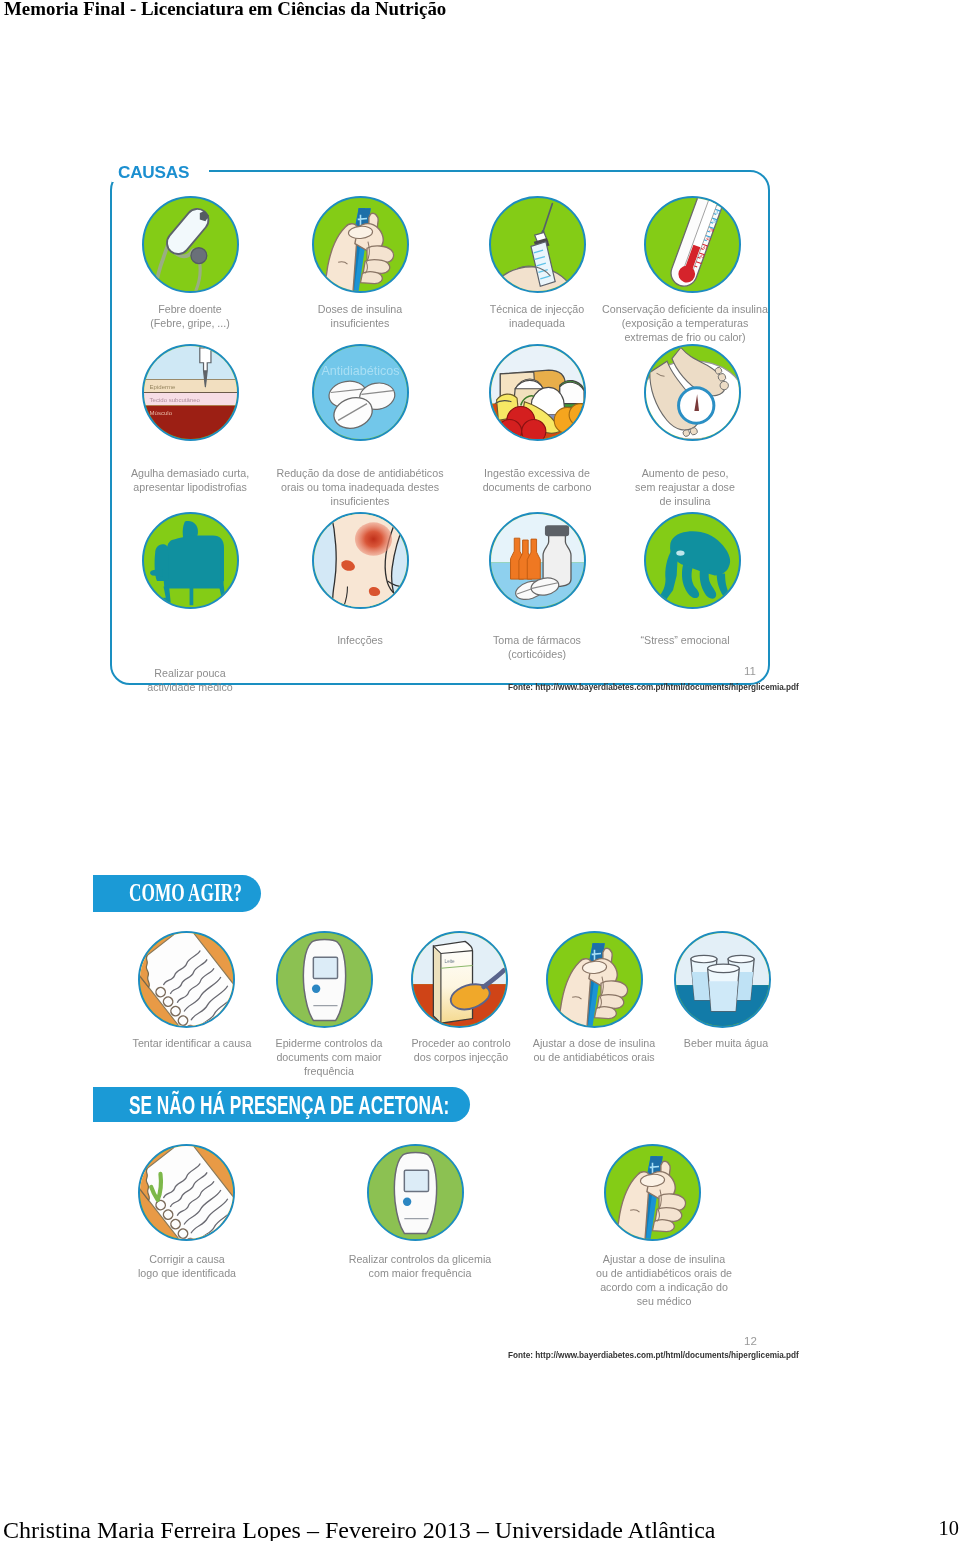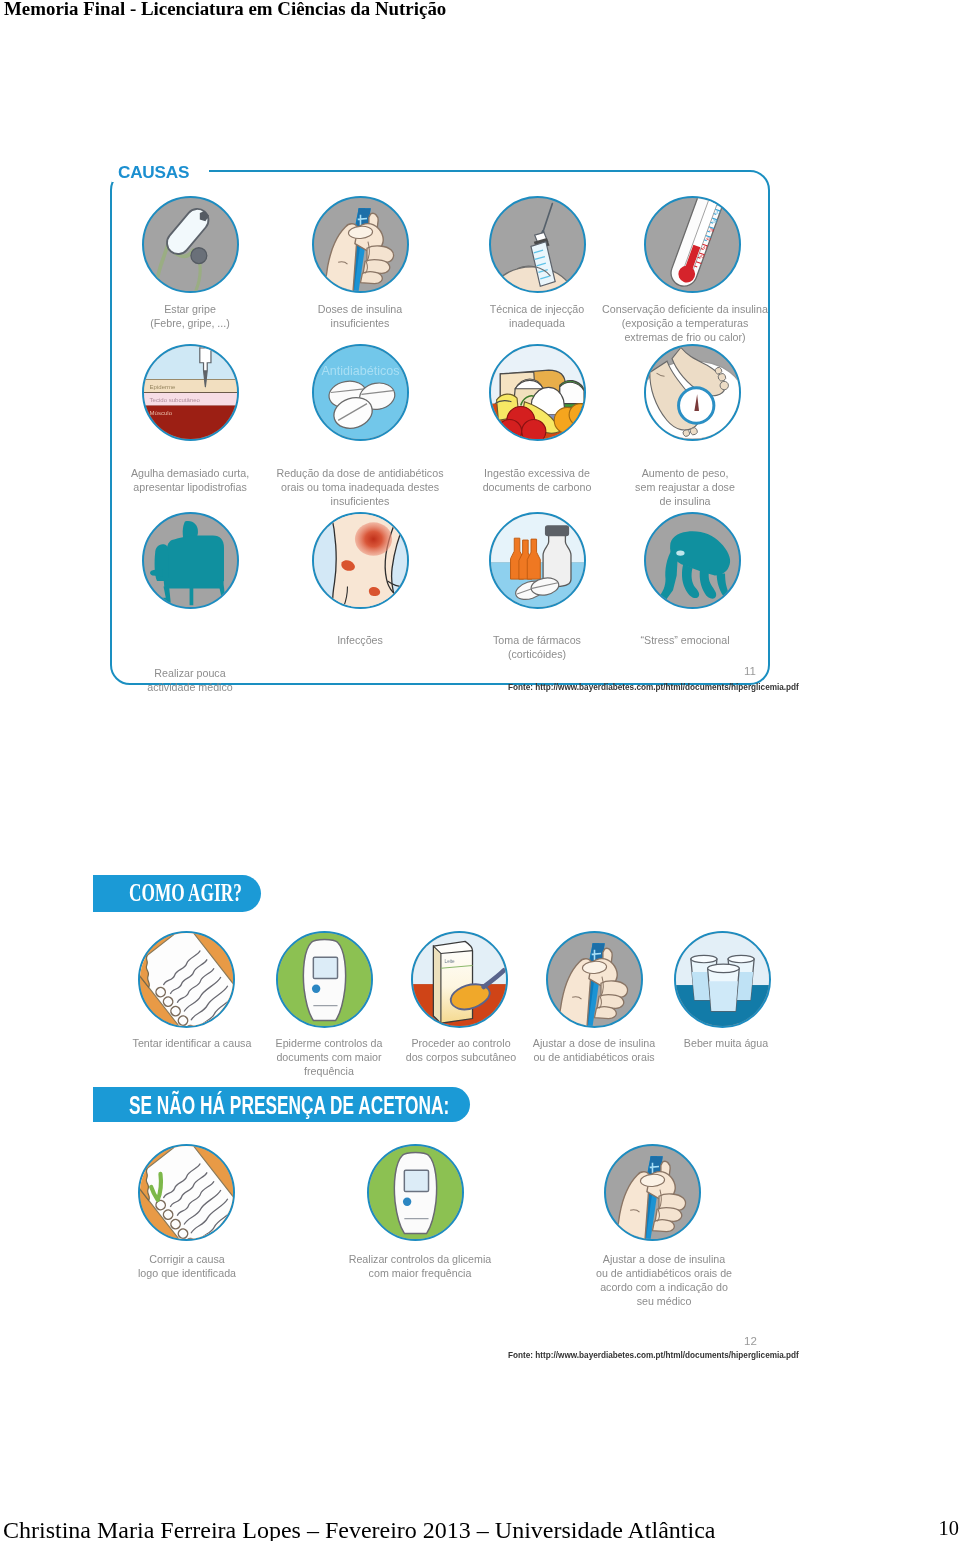--- a/index.html
+++ b/index.html
@@ -8,21 +8,21 @@
   .page-footer{position:absolute;left:3px;top:1517px;font-size:24px;color:#000;white-space:nowrap;}
   .page-number{position:absolute;right:1px;top:1517px;font-size:20.4px;color:#000;}
 
   .fig{position:absolute;font-family:"Liberation Sans",sans-serif;}
   .fig1{left:0;top:0;}
   .frame{position:absolute;border:2.4px solid #1a8fc1;border-radius:20px;box-sizing:border-box;}
   .fig-title{position:absolute;color:#1b8fd0;font-weight:bold;font-size:21.5px;letter-spacing:-0.3px;
              font-family:"Liberation Sans",sans-serif;transform:scaleX(0.80) scaleY(0.79);transform-origin:left top;white-space:nowrap;}
   .title-mask{position:absolute;background:#ffffff;}
   .ic{position:absolute;border-radius:50%;overflow:hidden;box-sizing:border-box;
-      border:2.1px solid #1d8cc0;background:#a3a3a3;}
+      border:2.1px solid #1d8cc0;background:#84cc16;}
   .ic svg{display:block;width:100%;height:100%;}
   .cap{position:absolute;color:#8d8d8d;font-size:10.7px;line-height:14.1px;text-align:center;white-space:nowrap;
        font-family:"Liberation Sans",sans-serif;}
   .slide-no{position:absolute;color:#9a9a9a;font-size:11.5px;font-family:"Liberation Sans",sans-serif;}
   .src{position:absolute;color:#333;font-size:8.2px;font-family:"Liberation Sans",sans-serif;font-weight:bold;white-space:nowrap;}
   .banner{position:absolute;background:#1b9ad6;color:#fff;font-weight:bold;
           font-family:"Liberation Sans",sans-serif;white-space:nowrap;box-sizing:border-box;}
   .banner span{position:absolute;display:block;transform:scaleX(0.665);transform-origin:left top;}
 </style>
 </head>
@@ -41,21 +41,21 @@
   <path d="M60 71 C61 79 60 89 56 99" fill="none" stroke="#9aad83" stroke-width="3.4" stroke-linecap="round"></path>
   <g transform="rotate(40 47 36)">
     <rect x="35" y="8" width="24" height="56" rx="12" fill="#f2f9fc" stroke="#5d636b" stroke-width="2"></rect>
   </g>
   <path d="M60 16 L65 14 L70 19 L66 25 L60 23 Z" fill="#555b63"></path>
   <circle cx="59" cy="62" r="8.5" fill="#6a7079" stroke="#555b63" stroke-width="1.4"></circle>
 </g>
       </svg>
     </div>
   <div class="cap" style="left:190px;top:301.5px;width:300px;margin-left:-150px;">
-      <div>Estar gripe</div>
+      <div>Febre doente</div>
       <div>(Febre, gripe, ...)</div>
     </div>
   <div class="ic" style="left:311.5px;top:195.5px;width:97px;height:97px;">
       <svg viewBox="0 0 100 100" preserveAspectRatio="xMidYMid slice">
 <g>
   <path d="M48 11 L61 11 L48 100 L31 100 Z" fill="#1b93d4"></path>
   <path d="M48 11 L55 11 L43 100 L31 100 Z" fill="#0f7cbb"></path>
   <path d="M48 11 L61 11 L58 32 L46 32 Z" fill="#1d6fa8"></path>
   <path d="M47 32 L58 32 L56 43 L45 43 Z" fill="#2ba3de"></path>
   <path d="M47 23 L57 22 M50 18 L50 29" stroke="#a8e0f7" stroke-width="1.7" fill="none"></path>
@@ -398,21 +398,21 @@
   <g font-family="sans-serif" font-size="5" fill="#6a7a8a">
             <text x="34" y="32">Leite</text>
           </g>
   <path d="M40 70 C40 60 56 54 70 57 C82 60 86 68 80 74 C72 81 56 84 47 79 C42 76 40 73 40 70 Z" fill="#f0a82a" stroke="#5a648c" stroke-width="2" transform="rotate(-12 60 68)"></path>
   <path d="M76 58 C84 52 92 46 98 40" fill="none" stroke="#5a648c" stroke-width="5" stroke-linecap="round"></path>
 </g>
       </svg>
     </div>
   <div class="cap" style="left:461px;top:1036px;width:300px;margin-left:-150px;">
       <div>Proceder ao controlo</div>
-      <div>dos corpos subcutâneo</div>
+      <div>dos corpos injecção</div>
     </div>
   <div class="ic" style="left:545.5px;top:930.5px;width:97px;height:97px;">
       <svg viewBox="0 0 100 100" preserveAspectRatio="xMidYMid slice">
 <g>
   <path d="M48 11 L61 11 L48 100 L31 100 Z" fill="#1b93d4"></path>
   <path d="M48 11 L55 11 L43 100 L31 100 Z" fill="#0f7cbb"></path>
   <path d="M48 11 L61 11 L58 32 L46 32 Z" fill="#1d6fa8"></path>
   <path d="M47 32 L58 32 L56 43 L45 43 Z" fill="#2ba3de"></path>
   <path d="M47 23 L57 22 M50 18 L50 29" stroke="#a8e0f7" stroke-width="1.7" fill="none"></path>
   <path d="M61 17 C65 15 69 19 69 24 L67 40 C66 46 61 48 59 45 L59 21 Z" fill="#f7e6d3" stroke="#8a7565" stroke-width="1.5"></path>

